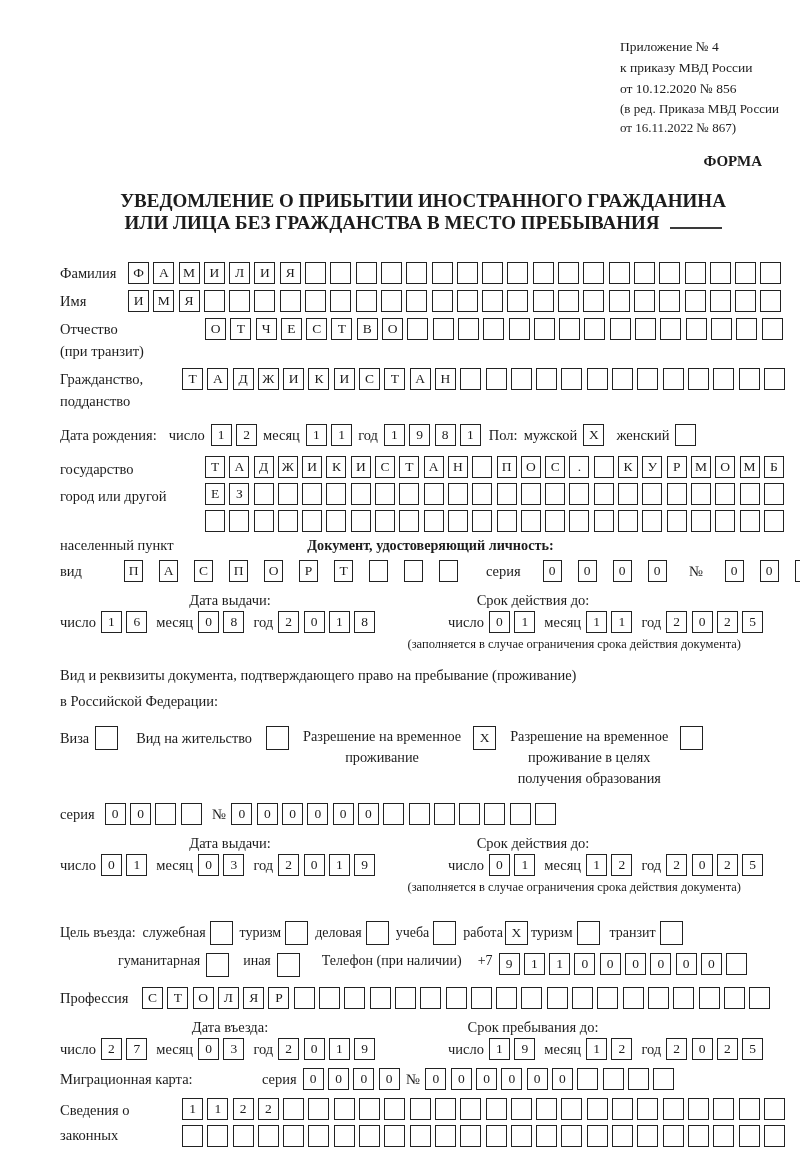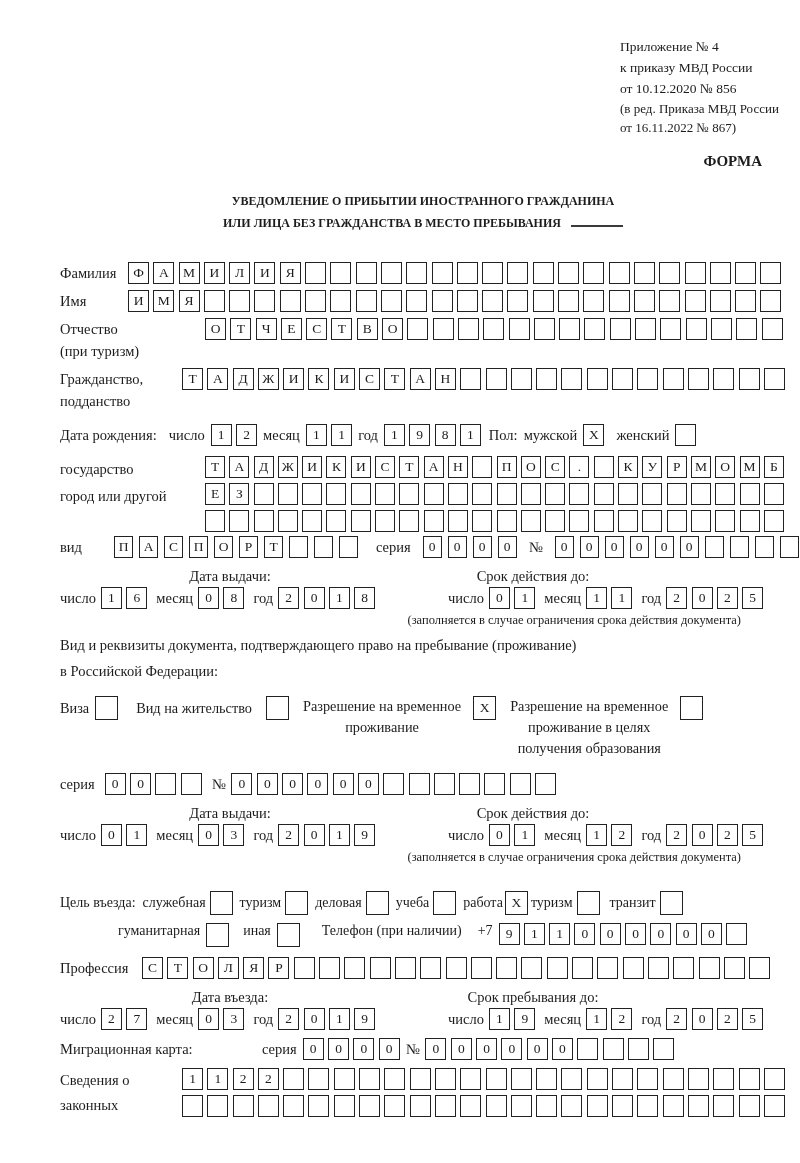--- a/index.html
+++ b/index.html
@@ -11,35 +11,35 @@
   }
   .page{padding:36px 14px 0 60px;width:800px}
 
   
   .appendix{margin-left:560px;font-size:13.5px;line-height:21px;width:186px}
   .appendix .ed{font-size:13px;line-height:19px}
   .appendix .ed:first-of-type{margin-top:4px}
   .form-mark{text-align:right;padding-right:24px;font-weight:bold;font-size:15px;margin-top:16px}
 
   
-  .title{text-align:center;font-weight:bold;font-size:12px;line-height:22px;margin-top:20px}
+  .title{text-align:center;font-weight:bold;font-size:19px;line-height:22px;margin-top:20px}
   .uline{display:inline-block;width:52px;border-bottom:2px solid #3a3a3a;margin-left:10px;height:12px}
   .sec1{font-weight:bold;font-size:14.6px;margin-top:26px;white-space:nowrap}
 
   
   .frow{display:flex;align-items:flex-start;margin-top:6px}
   .lbl{font-size:14.5px;line-height:22px;flex-shrink:0}
   .w68{width:68px}.w82{width:82px}.w122{width:122px}.w145{width:145px}.w48{width:48px}.w190{width:190px}
   .boxes{display:flex;gap:4.3px;flex-wrap:nowrap}
   .cell{
     width:21px;height:22px;border:1.6px solid #222;background:#fff;
     display:flex;align-items:center;justify-content:center;
     font-size:13.5px;flex-shrink:0;line-height:1;
   }
-  .tight{gap:6px}
+  .tight{gap:16px}
   .tight .cell{width:19px}
   .narrowcells .cell{width:20px}
   .mb5{margin-bottom:5px}
   .inl{font-size:14.5px;line-height:22px;margin:0 6px;flex-shrink:0}
   .stack{display:flex;flex-direction:column}
 
   
   .date-heads{display:flex;margin-top:10px;font-size:14.5px}
   .dh-left{width:340px;text-align:center}
   .dh-right{flex:1;text-align:center;padding-right:120px}
@@ -146,21 +146,21 @@
         <span class="cell"></span>
         <span class="cell"></span>
         <span class="cell"></span>
         <span class="cell"></span>
       </div>
   </div>
 
   <div class="frow">
     <div class="lbl w145 stack">
       <span>Отчество</span>
-      <span>(при туризм)</span>
+      <span>(при транзит)</span>
     </div>
     <div class="boxes">
         <span class="cell">О</span>
         <span class="cell">Т</span>
         <span class="cell">Ч</span>
         <span class="cell">Е</span>
         <span class="cell">С</span>
         <span class="cell">Т</span>
         <span class="cell">В</span>
         <span class="cell">О</span>
@@ -324,20 +324,24 @@
           <span class="cell"></span>
           <span class="cell"></span>
           <span class="cell"></span>
           <span class="cell"></span>
           <span class="cell"></span>
           <span class="cell"></span>
           <span class="cell"></span>
         </div>
     </div>
   </div>
+  <div class="frow" style="margin-top:2px">
+    <div class="lbl w145">населенный пункт</div>
+    <div class="doc-heading">Документ, удостоверяющий личность:</div>
+  </div>
 
   <div class="frow tight" style="margin-top:4px;align-items:center">
     <span class="lbl w48">вид</span>
     <div class="boxes tight">
         <span class="cell">П</span>
         <span class="cell">А</span>
         <span class="cell">С</span>
         <span class="cell">П</span>
         <span class="cell">О</span>
         <span class="cell">Р</span>
@@ -408,21 +412,21 @@
       <div class="boxes">
           <span class="cell">2</span>
           <span class="cell">0</span>
           <span class="cell">2</span>
           <span class="cell">5</span>
         </div>
     </div>
   </div>
   <div class="note-right">(заполняется в случае ограничения срока действия документа)</div>
 
-  <div class="introline" style="margin-top:4px">Вид и реквизиты документа, подтверждающего право на пребывание (проживание)</div>
+  <div class="introline" style="margin-top:10px">Вид и реквизиты документа, подтверждающего право на пребывание (проживание)</div>
   <div class="introline" style="margin-top:0">в Российской Федерации:</div>
 
   <div class="optrow">
     <span class="ol">Виза</span>
     <div class="boxes cb">
         <span class="cell"></span>
       </div>
     <span class="ol gap18">Вид на жительство</span>
     <div class="boxes cb" style="margin-left:14px">
         <span class="cell"></span>

